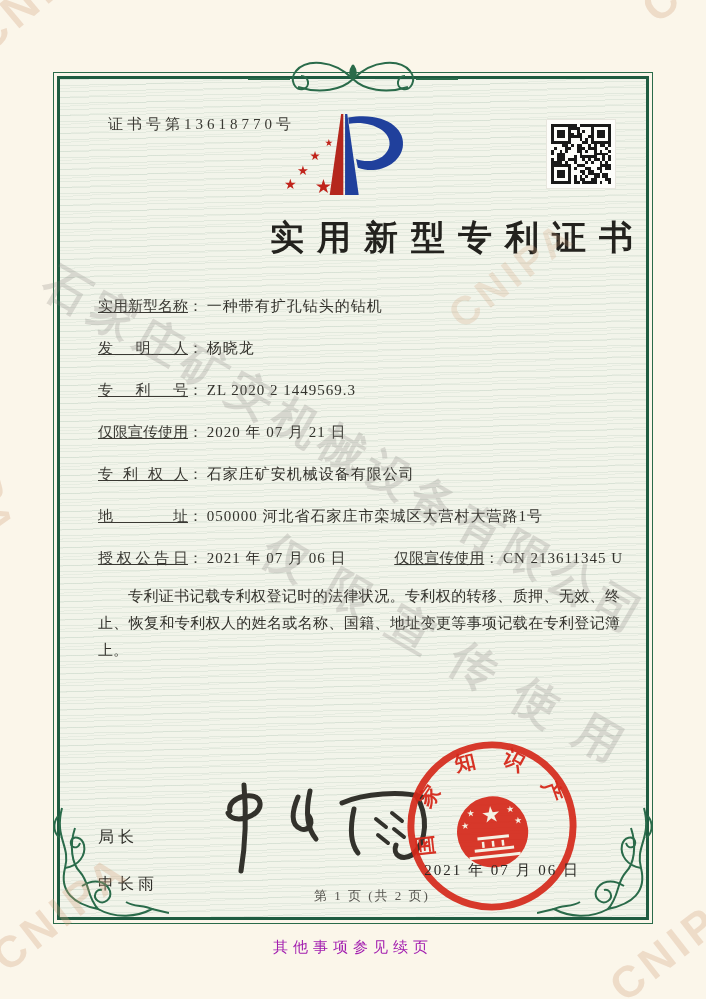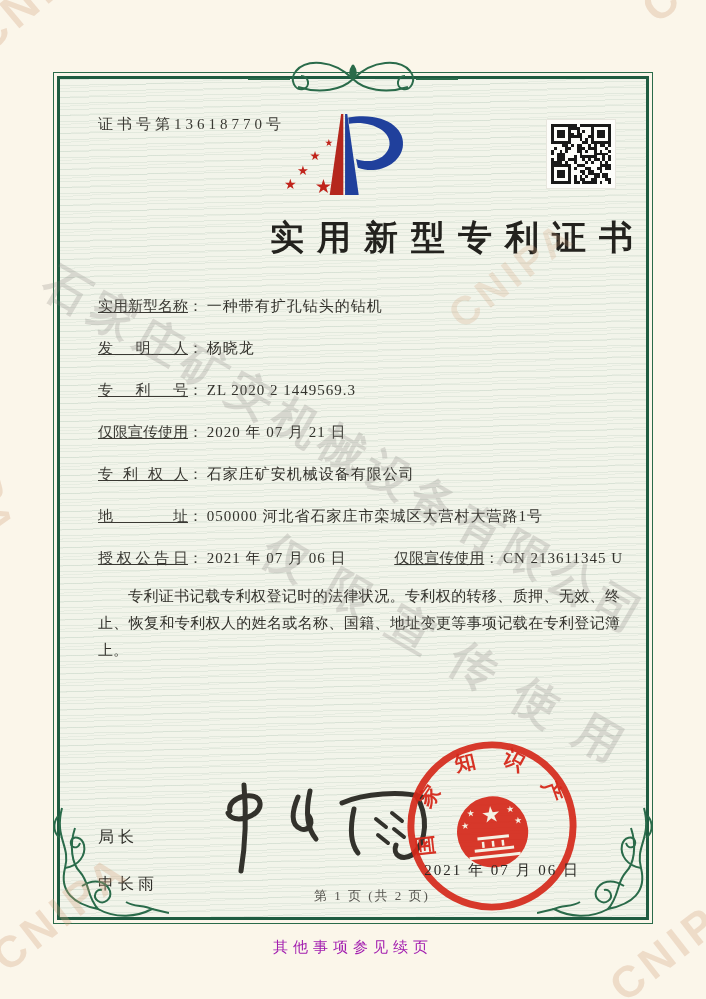--- a/index.html
+++ b/index.html
@@ -42,21 +42,21 @@
       repeating-linear-gradient(177deg, rgba(125,162,140,0.09) 0 1px, transparent 1px 9px),
       #f2f4ea;
     z-index:2;
   }
   .ornament { position:absolute; z-index:3; pointer-events:none; }
   .orn-top { left:50%; top:-24px; transform:translateX(-50%); }
   .orn-bl { left:-16px; bottom:-14px; }
   .orn-br { right:-16px; bottom:-14px; transform:scaleX(-1); }
   
   .cert-no {
-    position:absolute; left:38px; top:36px;
+    position:absolute; left:48px; top:36px;
     font-size:15px; letter-spacing:4px; color:#3a3933;
   }
   .logo { position:absolute; left:50%; top:28px; transform:translateX(-55%); }
   .qr {
     position:absolute; right:30px; top:40px;
     width:70px; height:70px; padding:4px;
     display:grid; grid-template-columns:repeat(21,1fr); grid-auto-rows:1fr;
     background:#fdfdfa; border:1px solid #e8e6de;
   }
   .qr i { display:block; }

